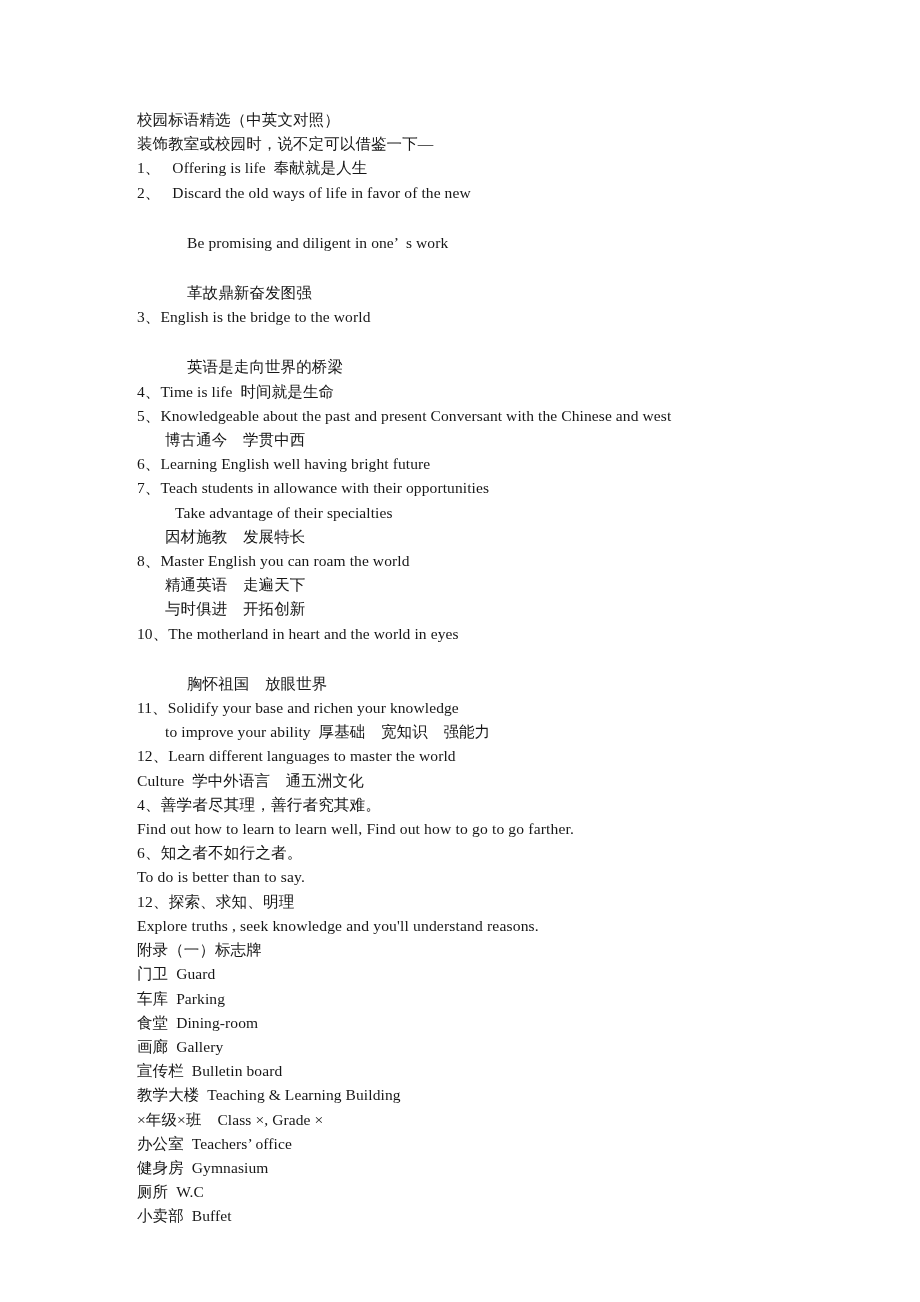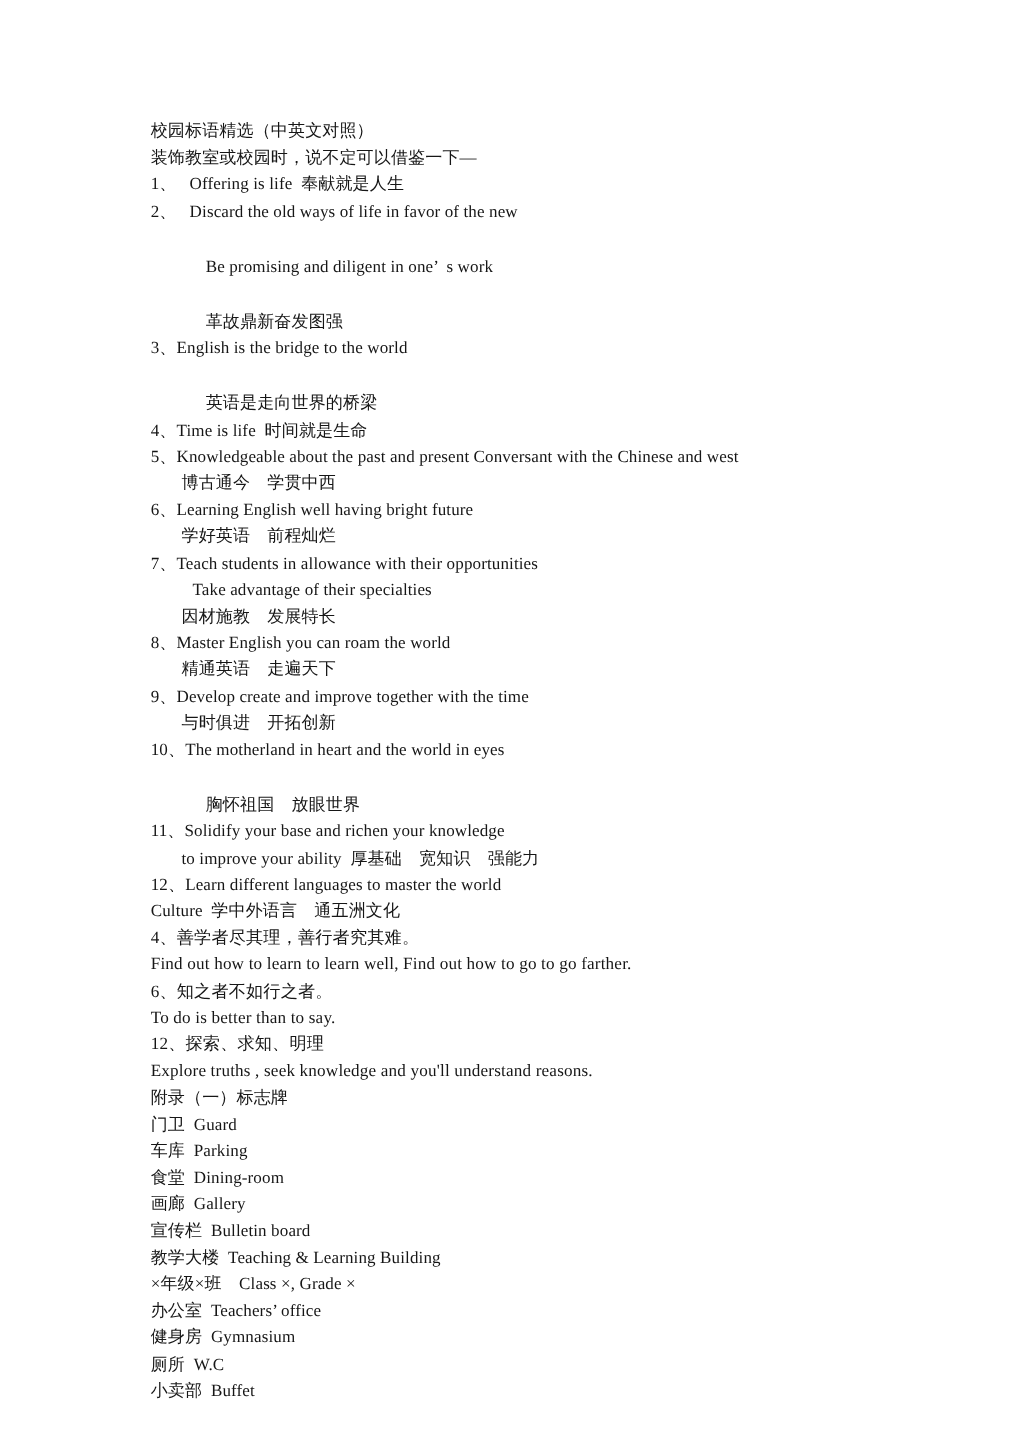--- a/index.html
+++ b/index.html
@@ -59,27 +59,25 @@
       <div class="line ind-0">1、   Offering is life  奉献就是人生</div>
       <div class="line ind-0">2、   Discard the old ways of life in favor of the new</div>
       <div class="line ind-4">Be promising and diligent in one’  s work</div>
       <div class="line ind-4">革故鼎新奋发图强</div>
       <div class="line ind-0">3、English is the bridge to the world</div>
       <div class="line ind-4">英语是走向世界的桥梁</div>
       <div class="line ind-0">4、Time is life  时间就是生命</div>
       <div class="line ind-0">5、Knowledgeable about the past and present Conversant with the Chinese and west</div>
       <div class="line ind-2">博古通今　学贯中西</div>
       <div class="line ind-0">6、Learning English well having bright future</div>
-      <div class="line ind-2">学好英语　前程灿烂</div>
       <div class="line ind-0">7、Teach students in allowance with their opportunities</div>
       <div class="line ind-3">Take advantage of their specialties</div>
       <div class="line ind-2">因材施教　发展特长</div>
       <div class="line ind-0">8、Master English you can roam the world</div>
       <div class="line ind-2">精通英语　走遍天下</div>
-      <div class="line ind-0">9、Develop create and improve together with the time</div>
       <div class="line ind-2">与时俱进　开拓创新</div>
       <div class="line ind-0">10、The motherland in heart and the world in eyes</div>
       <div class="line ind-4">胸怀祖国　放眼世界</div>
       <div class="line ind-0">11、Solidify your base and richen your knowledge</div>
       <div class="line ind-2">to improve your ability  厚基础　宽知识　强能力</div>
       <div class="line ind-0">12、Learn different languages to master the world</div>
       <div class="line ind-0">Culture  学中外语言　通五洲文化</div>
       <div class="line ind-0 bold">4、善学者尽其理，善行者究其难。</div>
       <div class="line ind-0 bold">Find out how to learn to learn well, Find out how to go to go farther.</div>
       <div class="line ind-0 bold">6、知之者不如行之者。</div>

